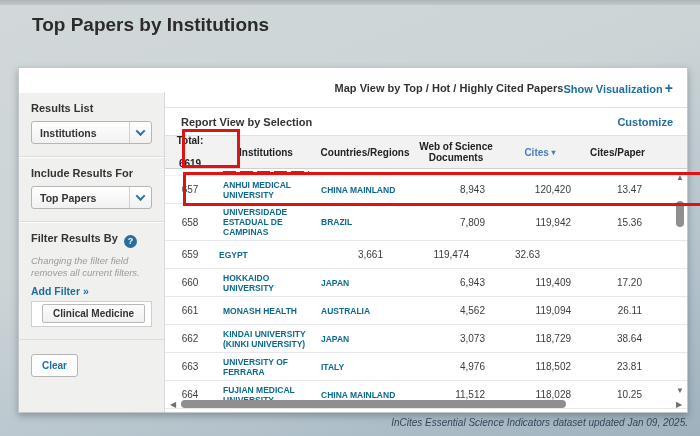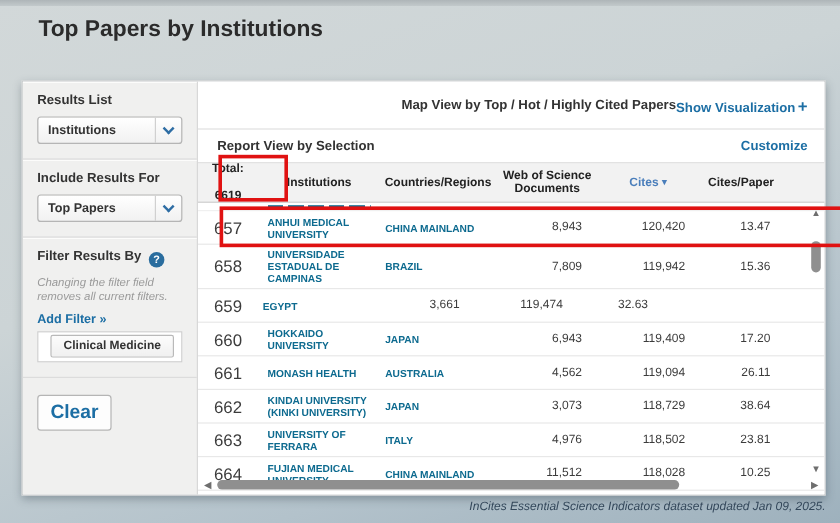--- a/index.html
+++ b/index.html
@@ -11,42 +11,42 @@
   }
   .top-strip { position:absolute; top:0; left:0; width:700px; height:5px;
     background:linear-gradient(180deg,#aeb5b8,#c2c9cb); }
   .page-title { position:absolute; left:32px; top:14px; font-size:19px; font-weight:bold; color:#2b2b2b; }
 
   .card { position:absolute; left:18px; top:67px; width:670px; height:346px;
     background:#fff; border:1px solid #c3c7c8; box-shadow:0 3px 7px rgba(40,55,65,.35);
     display:flex; }
 
   
-  .sidebar { width:146px; background:#f0f0ef; border-right:1px solid #d8d8d8; font-size:11px; }
+  .sidebar { width:146px; background:#f0f0ef; border-right:1px solid #d8d8d8; font-size:11px;margin-top:24px; }
   .side-section { padding:10px 12px 12px 12px; border-bottom:1px solid #dcdcdc; box-shadow:0 1px 0 #fff inset; }
   .side-label { font-weight:bold; color:#333; margin-bottom:7px; font-size:11px; }
   .dropdown { display:flex; align-items:center; justify-content:space-between;
     background:linear-gradient(180deg,#ffffff,#f1f1f1); border:1px solid #b5b5b5; border-radius:3px;
     height:23px; padding-left:8px; cursor:pointer; }
   .dropdown .dd-value { font-weight:bold; color:#333; font-size:10.5px; }
   .dd-chev { width:22px; height:21px; border-left:1px solid #d0d0d0; display:flex; align-items:center; justify-content:center; }
   .chev { width:7px; height:7px; border-right:2px solid #2e6da4; border-bottom:2px solid #2e6da4;
     transform:rotate(45deg) translate(-1px,-1px); }
   .help-badge { display:inline-flex; width:13px; height:13px; border-radius:50%; background:#2a6d9e;
     color:#fff; font-size:9px; font-weight:bold; align-items:center; justify-content:center;
     vertical-align:-2px; margin-left:3px; }
   .side-note { font-style:italic; color:#9a9a9a; font-size:9.5px; line-height:12px; margin-bottom:6px; }
   .add-filter { color:#1c6ea4; font-weight:bold; font-size:10.5px; margin-bottom:4px; cursor:pointer; }
   .filter-box { background:#fff; border:1px solid #cfcfcf; padding:2px 3px 3px 10px; }
   .filter-chip { display:inline-block; background:linear-gradient(180deg,#fcfcfc,#f0f0f0);
     border:1px solid #b9b9b9; border-radius:2px; font-weight:bold; color:#333; font-size:10px;
     padding:3px 10px; cursor:pointer; }
   .side-buttons { padding:14px 12px; display:flex; gap:8px; }
   .btn { background:#fdfdfd; border:1px solid #b5b5b5; border-radius:3px; color:#1c6ea4;
-    font-weight:bold; font-size:16px; padding:5px 10px; cursor:pointer; }
+    font-weight:bold; font-size:10px; padding:5px 10px; cursor:pointer; }
 
   
   .main { flex:1; position:relative; background:#fff; }
   .map-bar { height:40px; display:flex; align-items:center; justify-content:flex-end;
     padding:0 14px 0 16px; border-bottom:1px solid #e0e0e0; }
   .bar-title { font-weight:bold; color:#333; font-size:11px; }
   .blue-link { color:#1c6ea4; font-weight:bold; font-size:11px; cursor:pointer; }
   .plus { font-size:14px; font-weight:bold; margin-left:2px; }
   .report-bar { height:27px; display:flex; align-items:center; justify-content:space-between;
     padding:0 14px 0 16px; }
@@ -65,21 +65,21 @@
   .th-total { display:flex; flex-direction:column; align-items:center; justify-content:center; }
   .sorted { color:#4a7ebb; cursor:pointer; }
   .sort-arrow { font-size:8px; vertical-align:1px; }
 
   .tbody { font-size:10px; }
   .sliver { height:7px; overflow:hidden; position:relative; border-bottom:1px solid #f0f0f0; }
   .sliver-dashes { position:absolute; left:58px; bottom:1px; width:86px; height:3px;
     background:repeating-linear-gradient(90deg,#0d6a8f 0 13px,transparent 13px 17px); }
   .trow { display:flex; align-items:center; border-bottom:1px solid #e8e8e8; min-height:28px; padding:3px 0; }
   .cell { flex:none; }
-  .cell.rank { width:50px; text-align:center; color:#3c3c3c; font-size:14px; }
+  .cell.rank { width:50px; text-align:center; color:#3c3c3c; font-size:10px; }
   .cell.inst { width:102px; padding-left:8px; color:#0d6a8f; font-weight:bold; font-size:8.5px; line-height:10px; cursor:pointer; }
   .cell.cty  { width:96px; padding-left:4px; color:#0d6a8f; font-weight:bold; font-size:8.5px; line-height:10px; cursor:pointer; }
   .cell.num  { text-align:right; color:#3c3c3c; font-size:10px; }
   .cell.wos  { width:86px; padding-right:14px; }
   .cell.cit  { width:82px; padding-right:10px; }
   .cell.cpp  { width:73px; padding-right:12px; }
 
   
   .vscroll { position:absolute; top:101px; right:0; width:14px; bottom:15px; }
   .vs-arrow { position:absolute; left:2px; width:10px; text-align:center; color:#6e6e6e; font-size:8px; cursor:pointer; }

